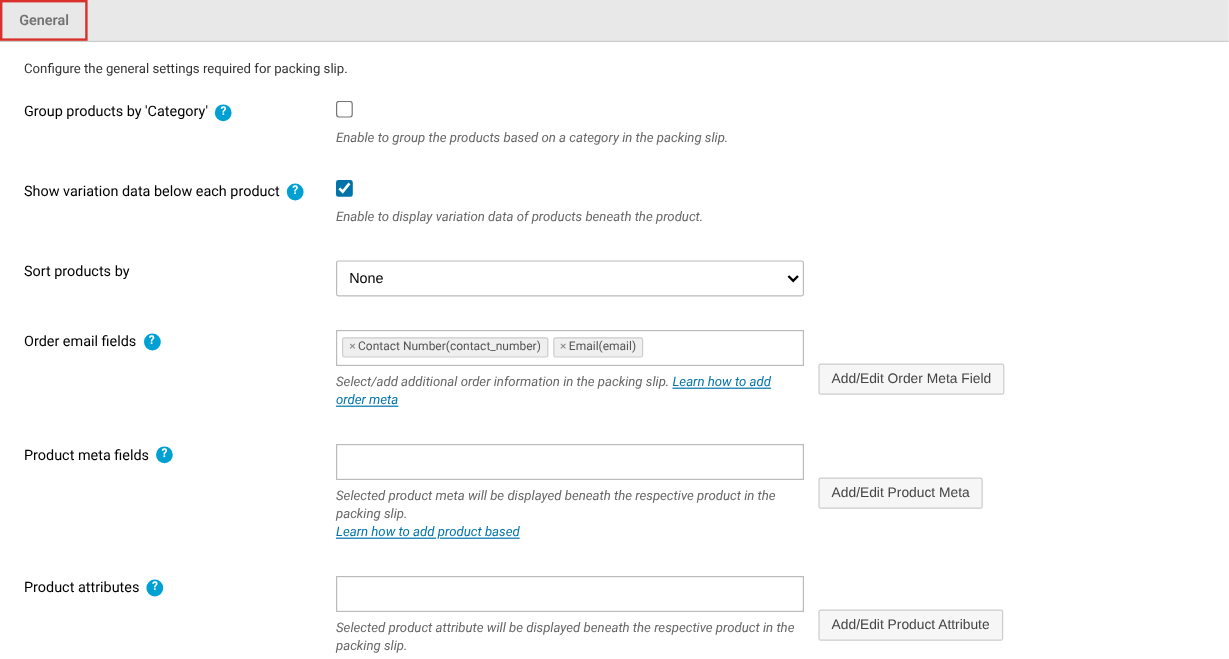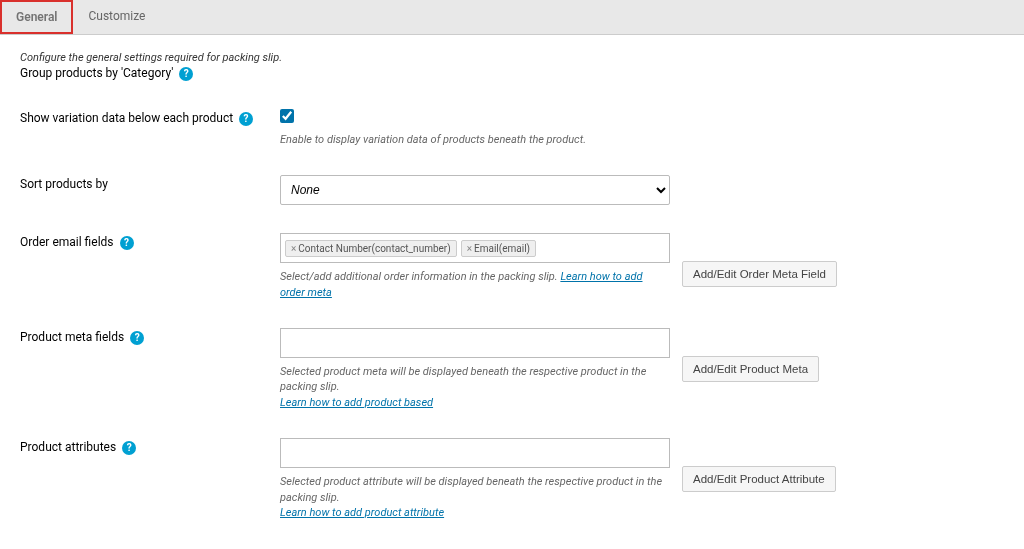--- a/index.html
+++ b/index.html
@@ -29,21 +29,21 @@
     color: #737373;
     font-weight: 600;
     background: #e8e8e8;
   }
   .content {
     padding: 16px 20px 30px 20px;
   }
   .intro {
     font-size: 11px;
     color: #333;
-    font-style: italic;
+    margin-bottom: 20px;
   }
   .row {
     display: flex;
     align-items: flex-start;
     margin-bottom: 28px;
   }
   .label-col {
     width: 260px;
     flex-shrink: 0;
     font-size: 12px;
@@ -91,21 +91,20 @@
     font-style: italic;
   }
   select.full {
     width: 100%;
     height: 30px;
     border: 1px solid #bbb;
     border-radius: 2px;
     font-size: 12px;
     padding: 0 6px;
     background: #fff;
-    font-style: italic;
   }
   .tagbox {
     width: 100%;
     min-height: 30px;
     border: 1px solid #bbb;
     padding: 4px;
     display: flex;
     flex-wrap: wrap;
     gap: 4px;
     align-items: center;
@@ -131,31 +130,34 @@
     cursor: pointer;
     border-radius: 2px;
     white-space: nowrap;
   }
 </style>
 </head>
 <body>
 
 <div class="tabbar">
   <div class="tab active">General</div>
-  <div class="tab">Customize</div>
 </div>
 
 <div class="content">
 
   <div class="intro">Configure the general settings required for packing slip.</div>
 
   <div class="row">
     <div class="label-col">
       <span>Group products by 'Category'</span>
       <span class="help">?</span>
+    </div>
+    <div class="field-col">
+      <input type="checkbox" style="">
+      <div class="desc">Enable to group the products based on a category in the packing slip.</div>
     </div>
   </div>
 
   <div class="row">
     <div class="label-col">
       <span>Show variation data below each product</span>
       <span class="help">?</span>
     </div>
     <div class="field-col">
       <input type="checkbox" checked="" style="">

